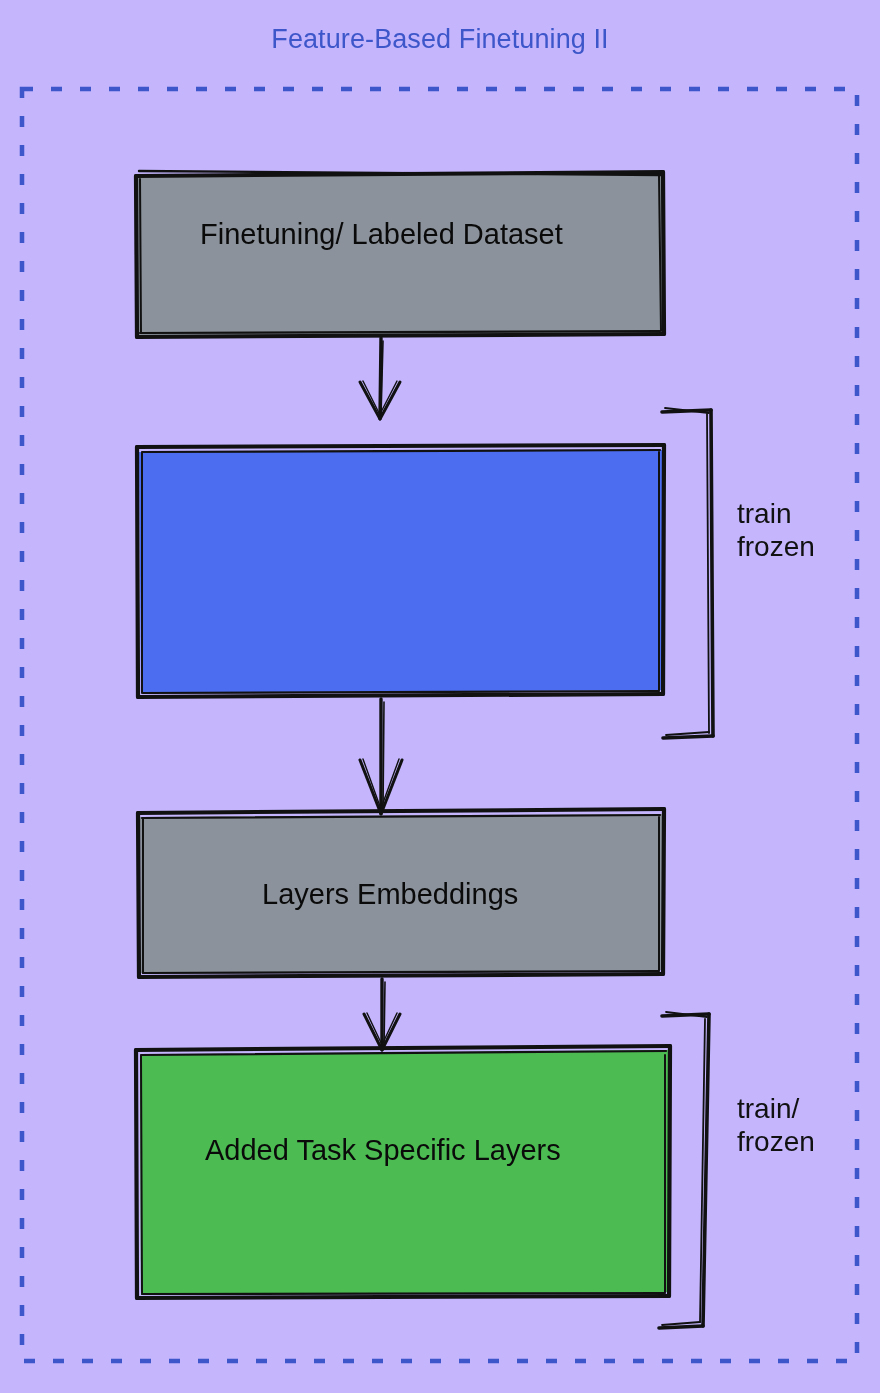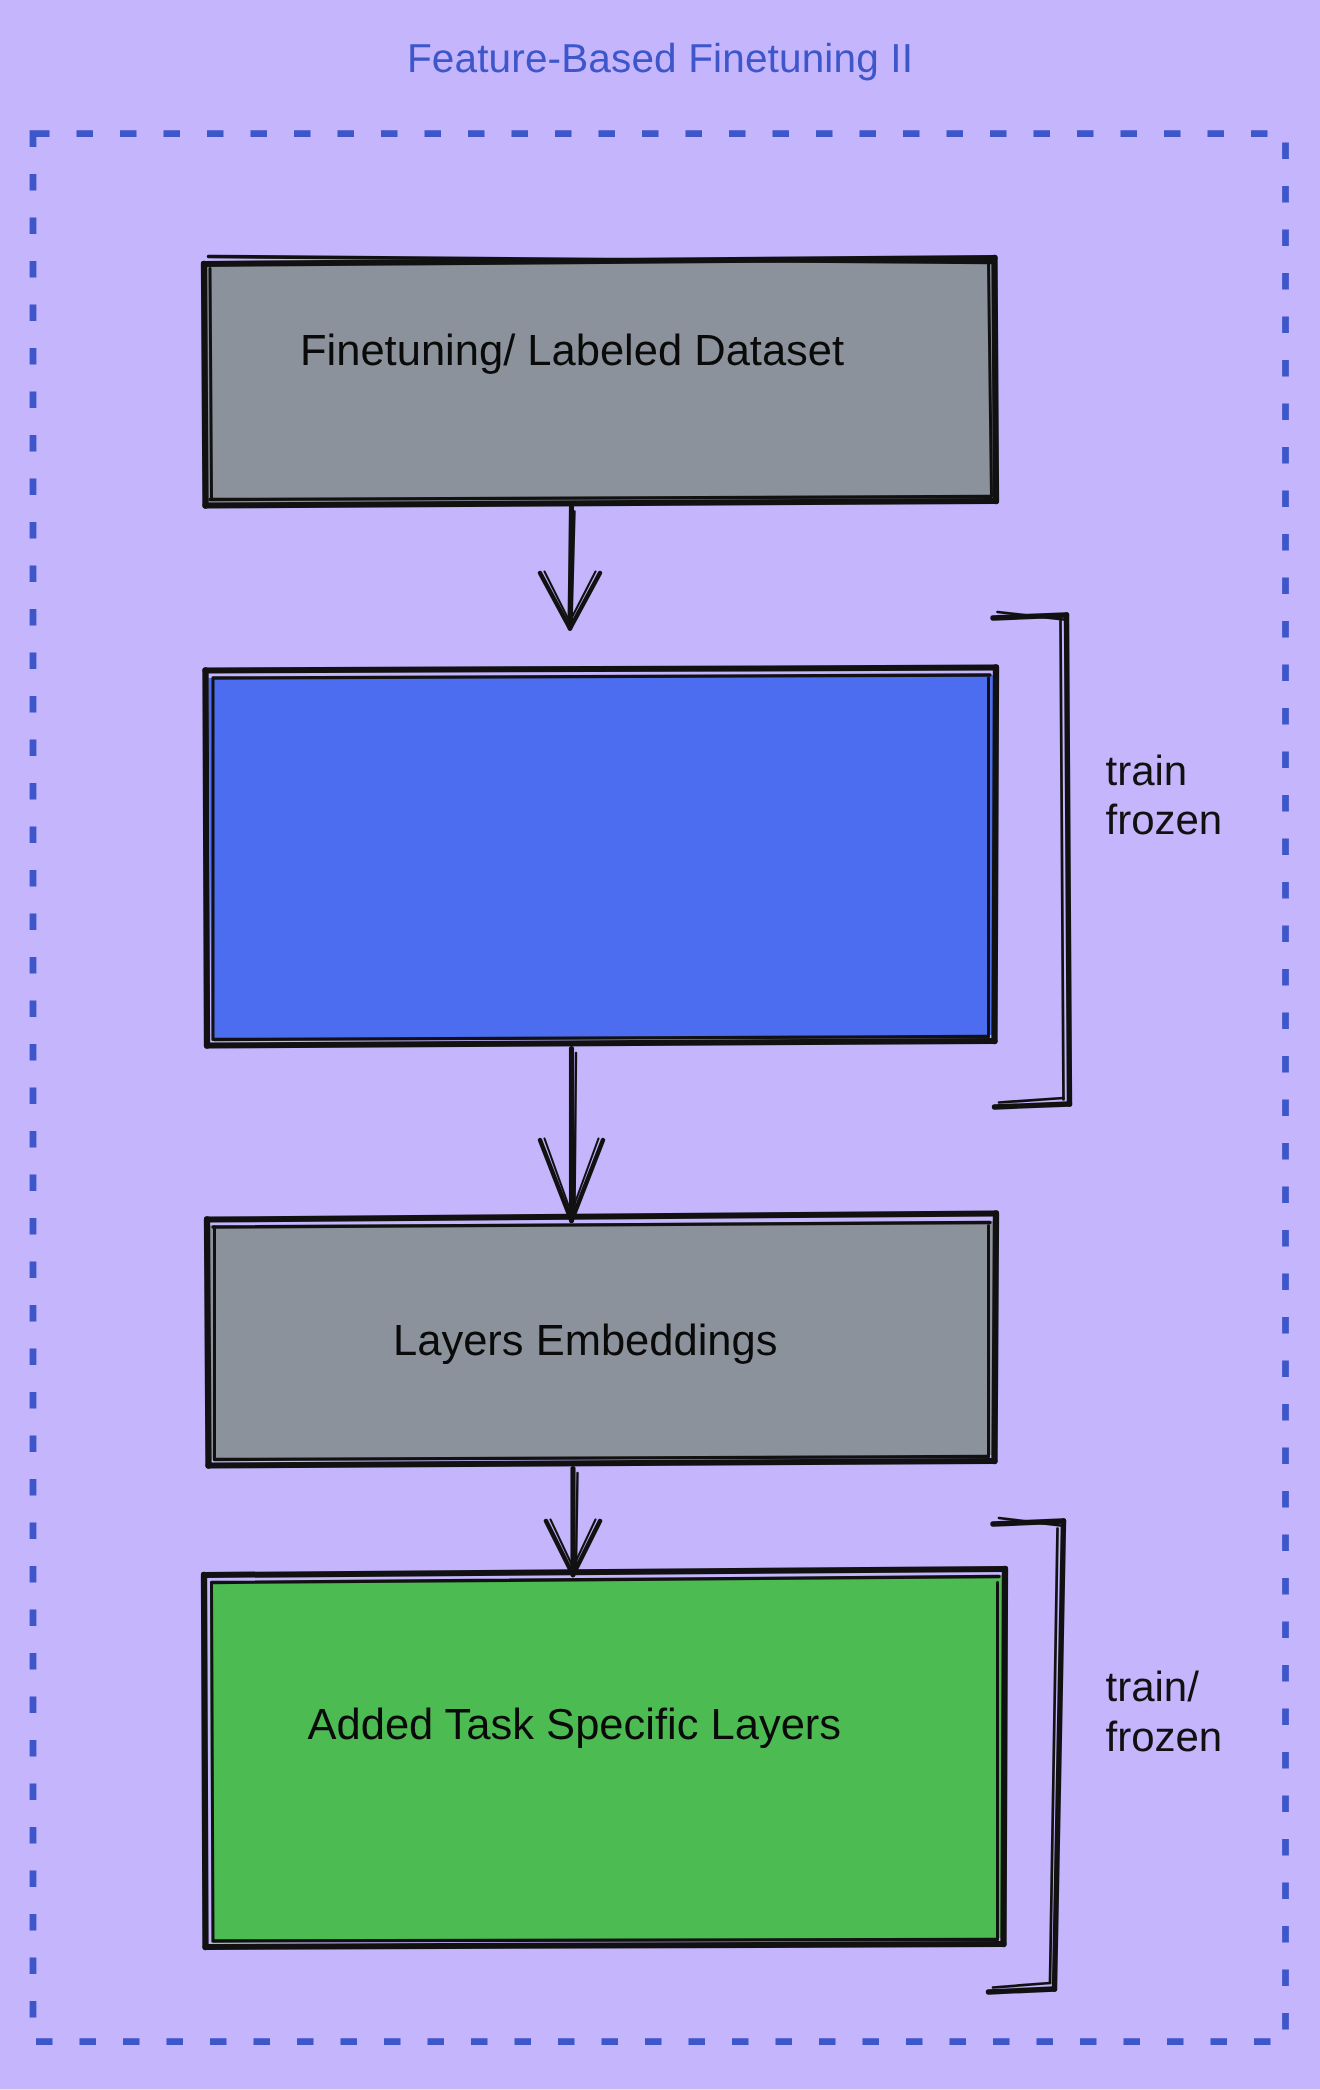--- a/index.html
+++ b/index.html
@@ -53,21 +53,21 @@
     line-height: 1.18;
     white-space: nowrap;
   }
   
   #label-dataset   { left: 178px; top: 218px; margin-left: 22px; }
   #label-pretrained{ left: 288px; top: 559px; }
   #label-embed     { left: 262px; top: 878px; }
   #label-layers    { left: 205px; top: 1134px; }
   
   #label-keep-frozen { left: 737px; top: 497px; }
-  #label-train-update{ left: 737px; top: 1092px; margin-top: 16px; }
+  #label-train-update{ left: 737px; top: 1092px; }
 </style>
 </head>
 <body>
 
 <div id="canvas">
 
   <div class="title">Feature-Based Finetuning II</div>
 
   <svg id="diagram-svg" viewBox="0 0 880 1393">
 

